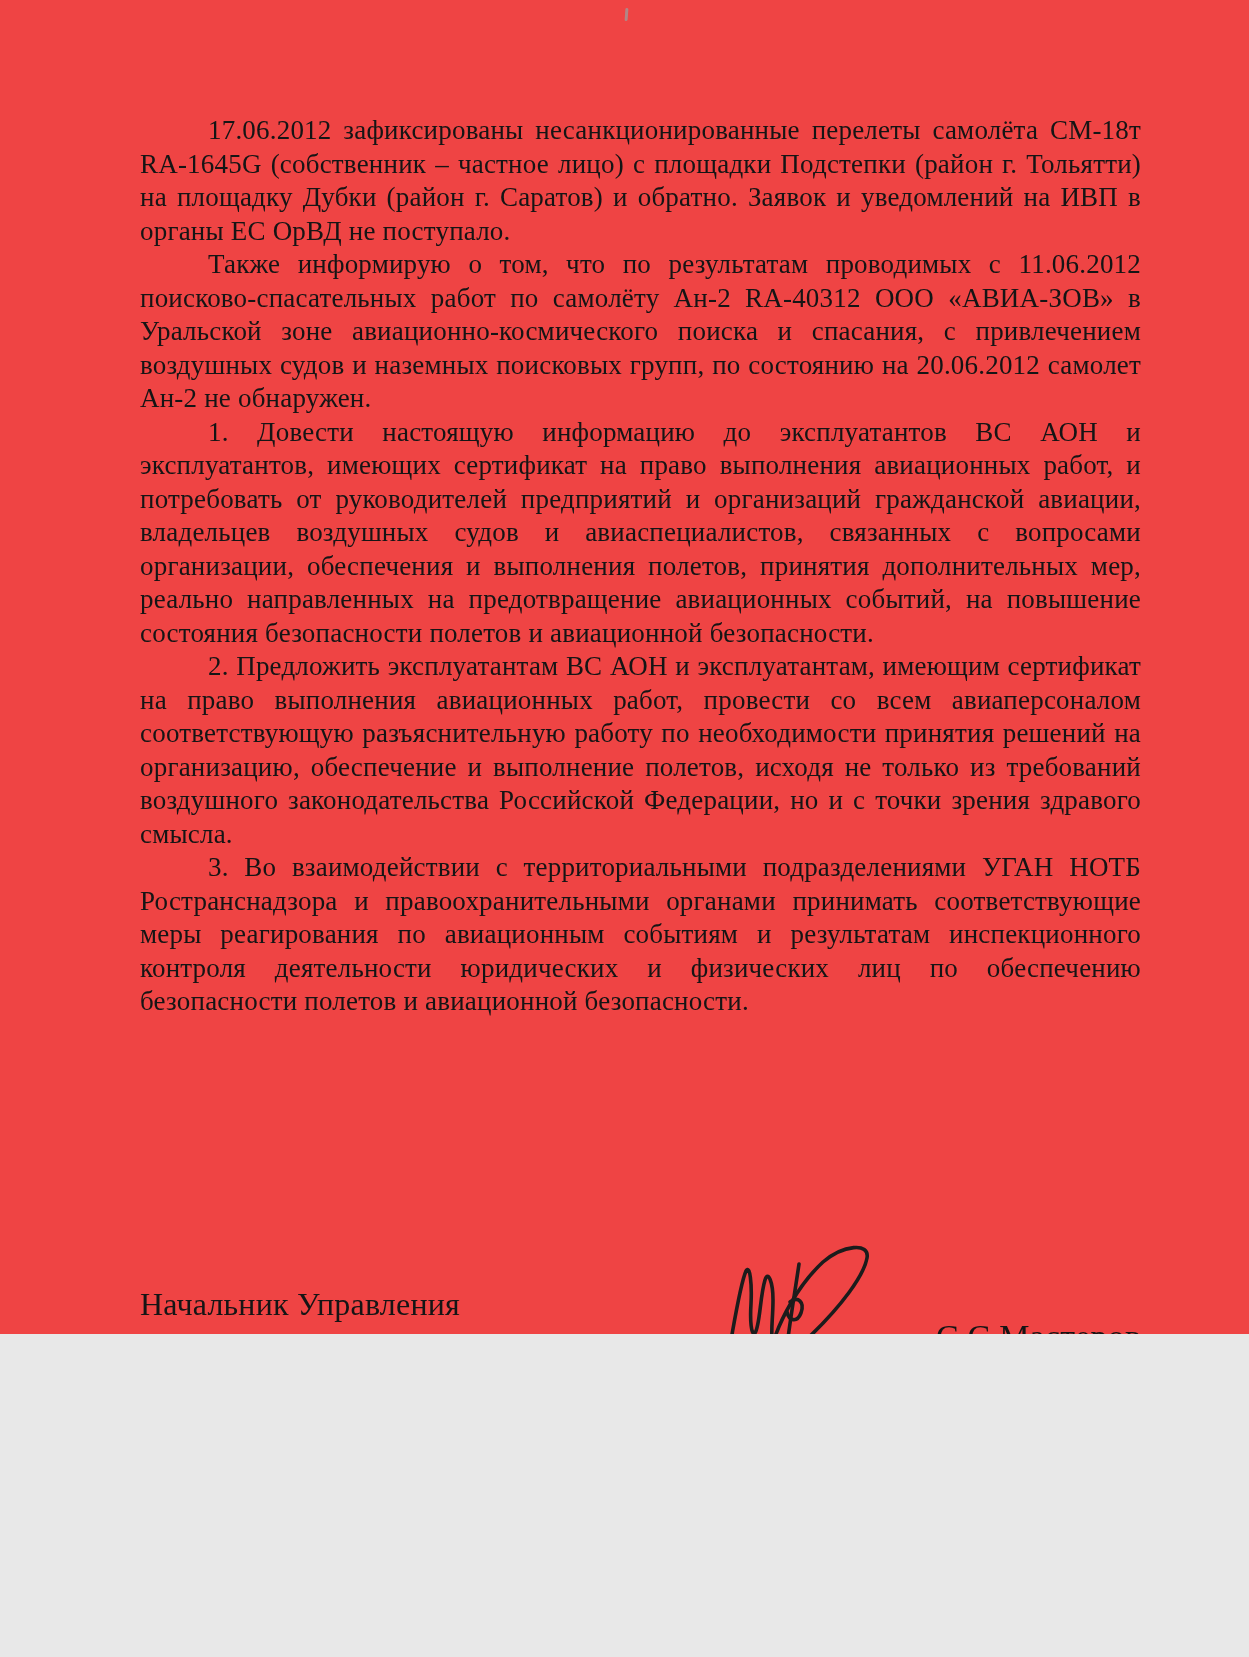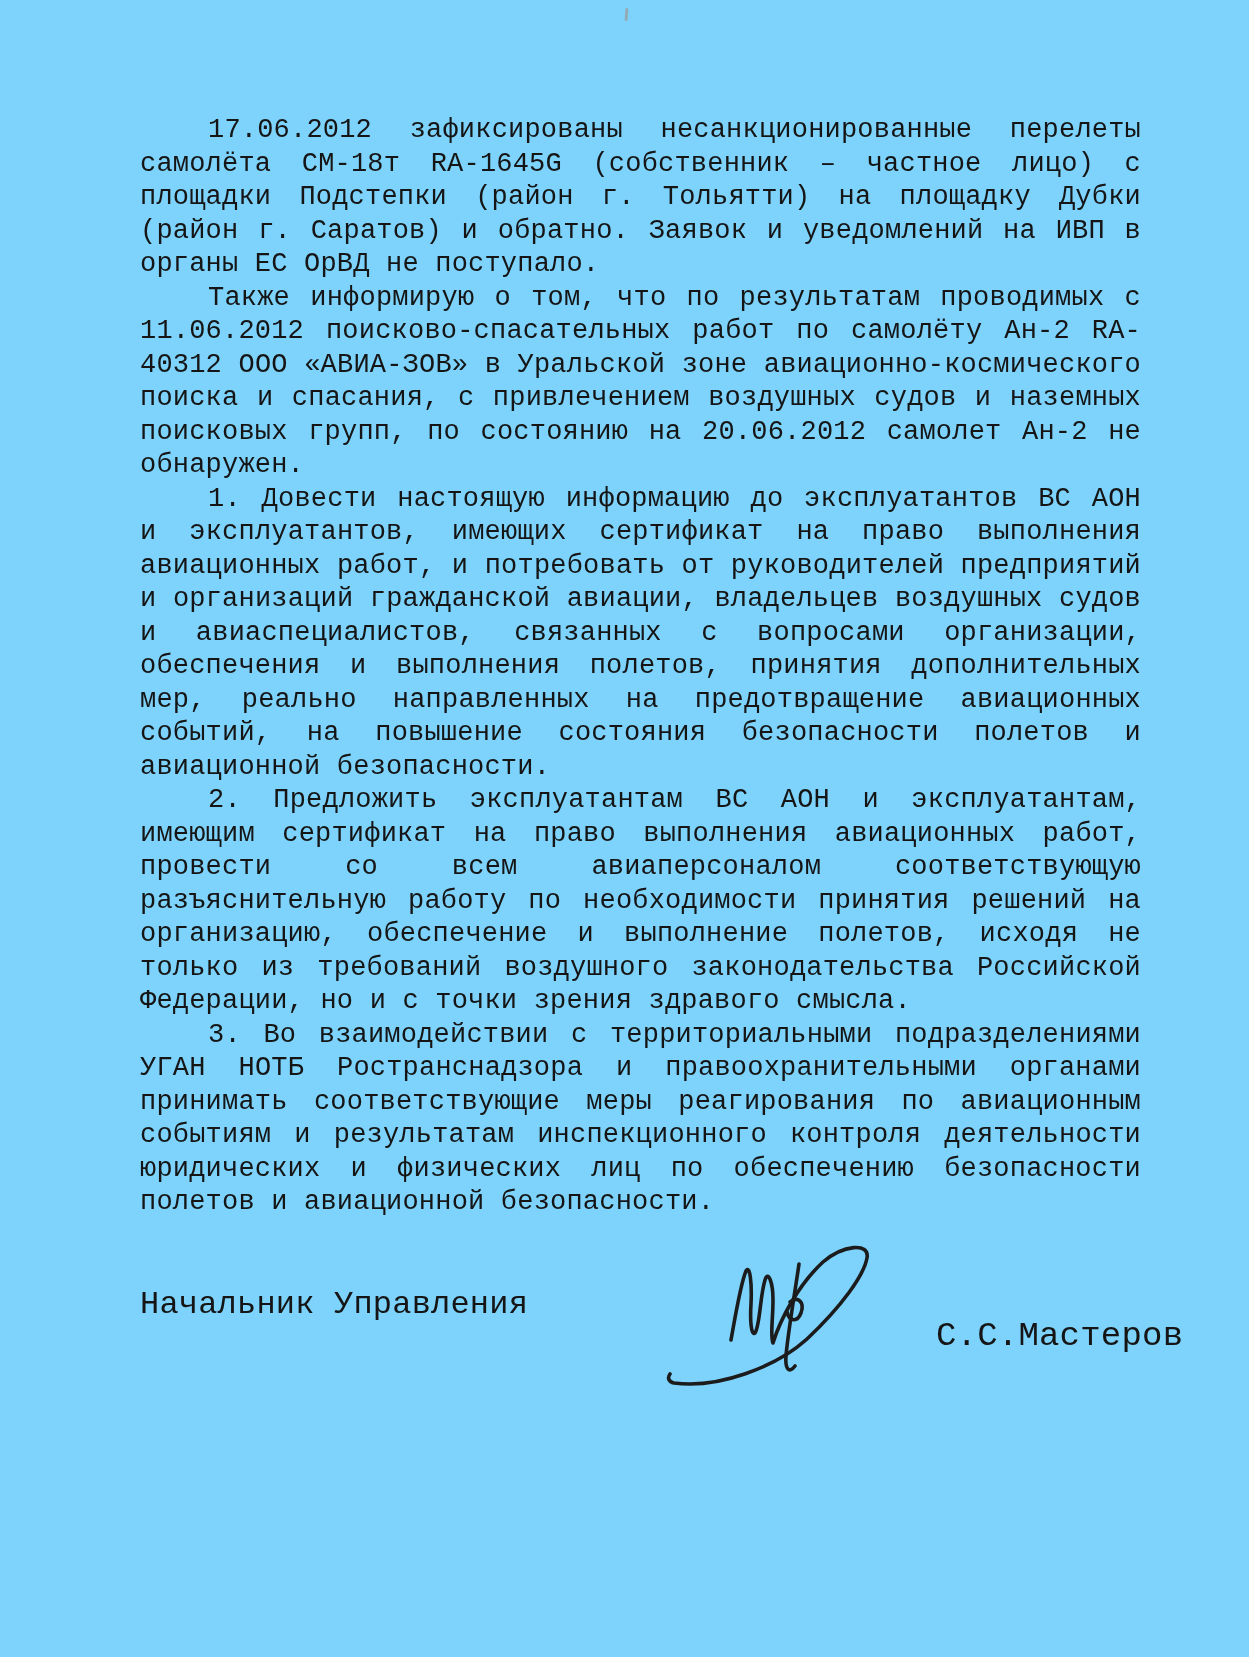--- a/index.html
+++ b/index.html
@@ -3,24 +3,24 @@
 <meta charset="utf-8">
 <style>
   html, body {
     margin: 0;
     padding: 0;
     background: #e8e8e8;
   }
   .page {
     position: relative;
     width: 1249px;
-    height: 1657px;
-    background: #7dd3fc;
+    height: 1334px;
+    background: #ef4444;
     overflow: hidden;
-    font-family: Liberation Mono, monospace;
+    font-family: Liberation Serif, serif;
     color: #151515;
   }
   .scan-speck {
     position: absolute;
     left: 625px;
     top: 8px;
     width: 3px;
     height: 13px;
     background: #9c9c9c;
     border-radius: 2px;

